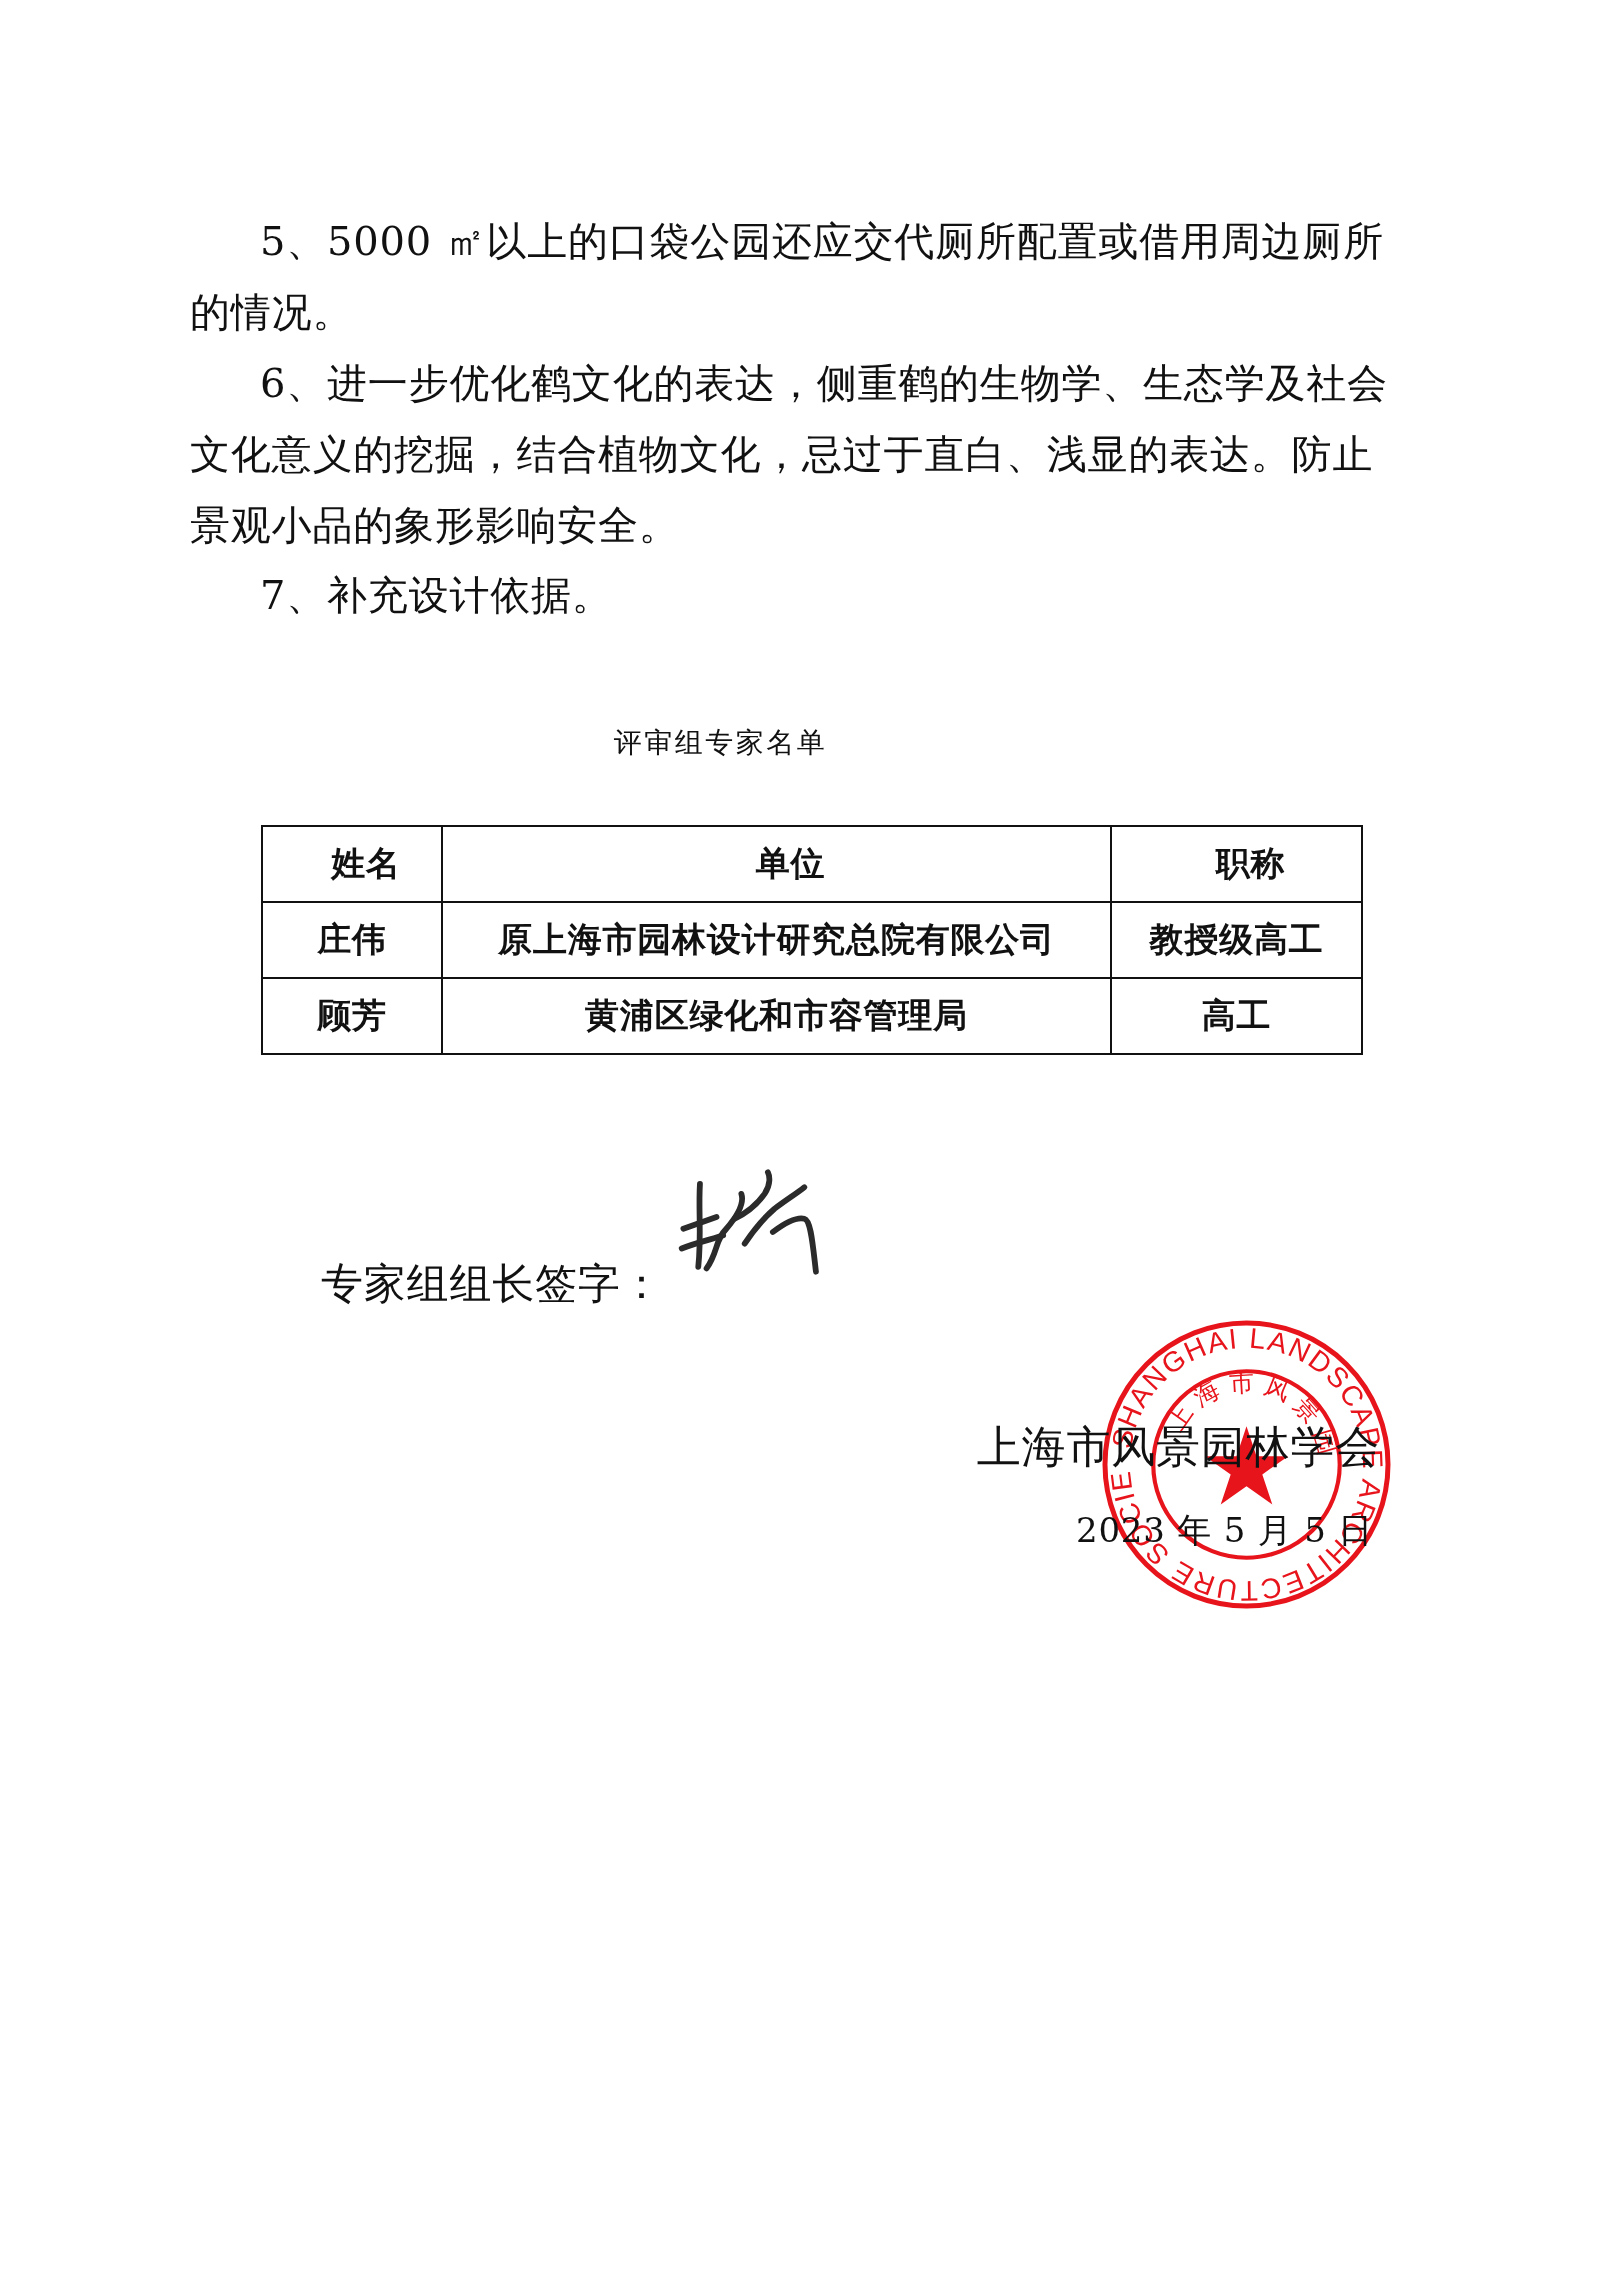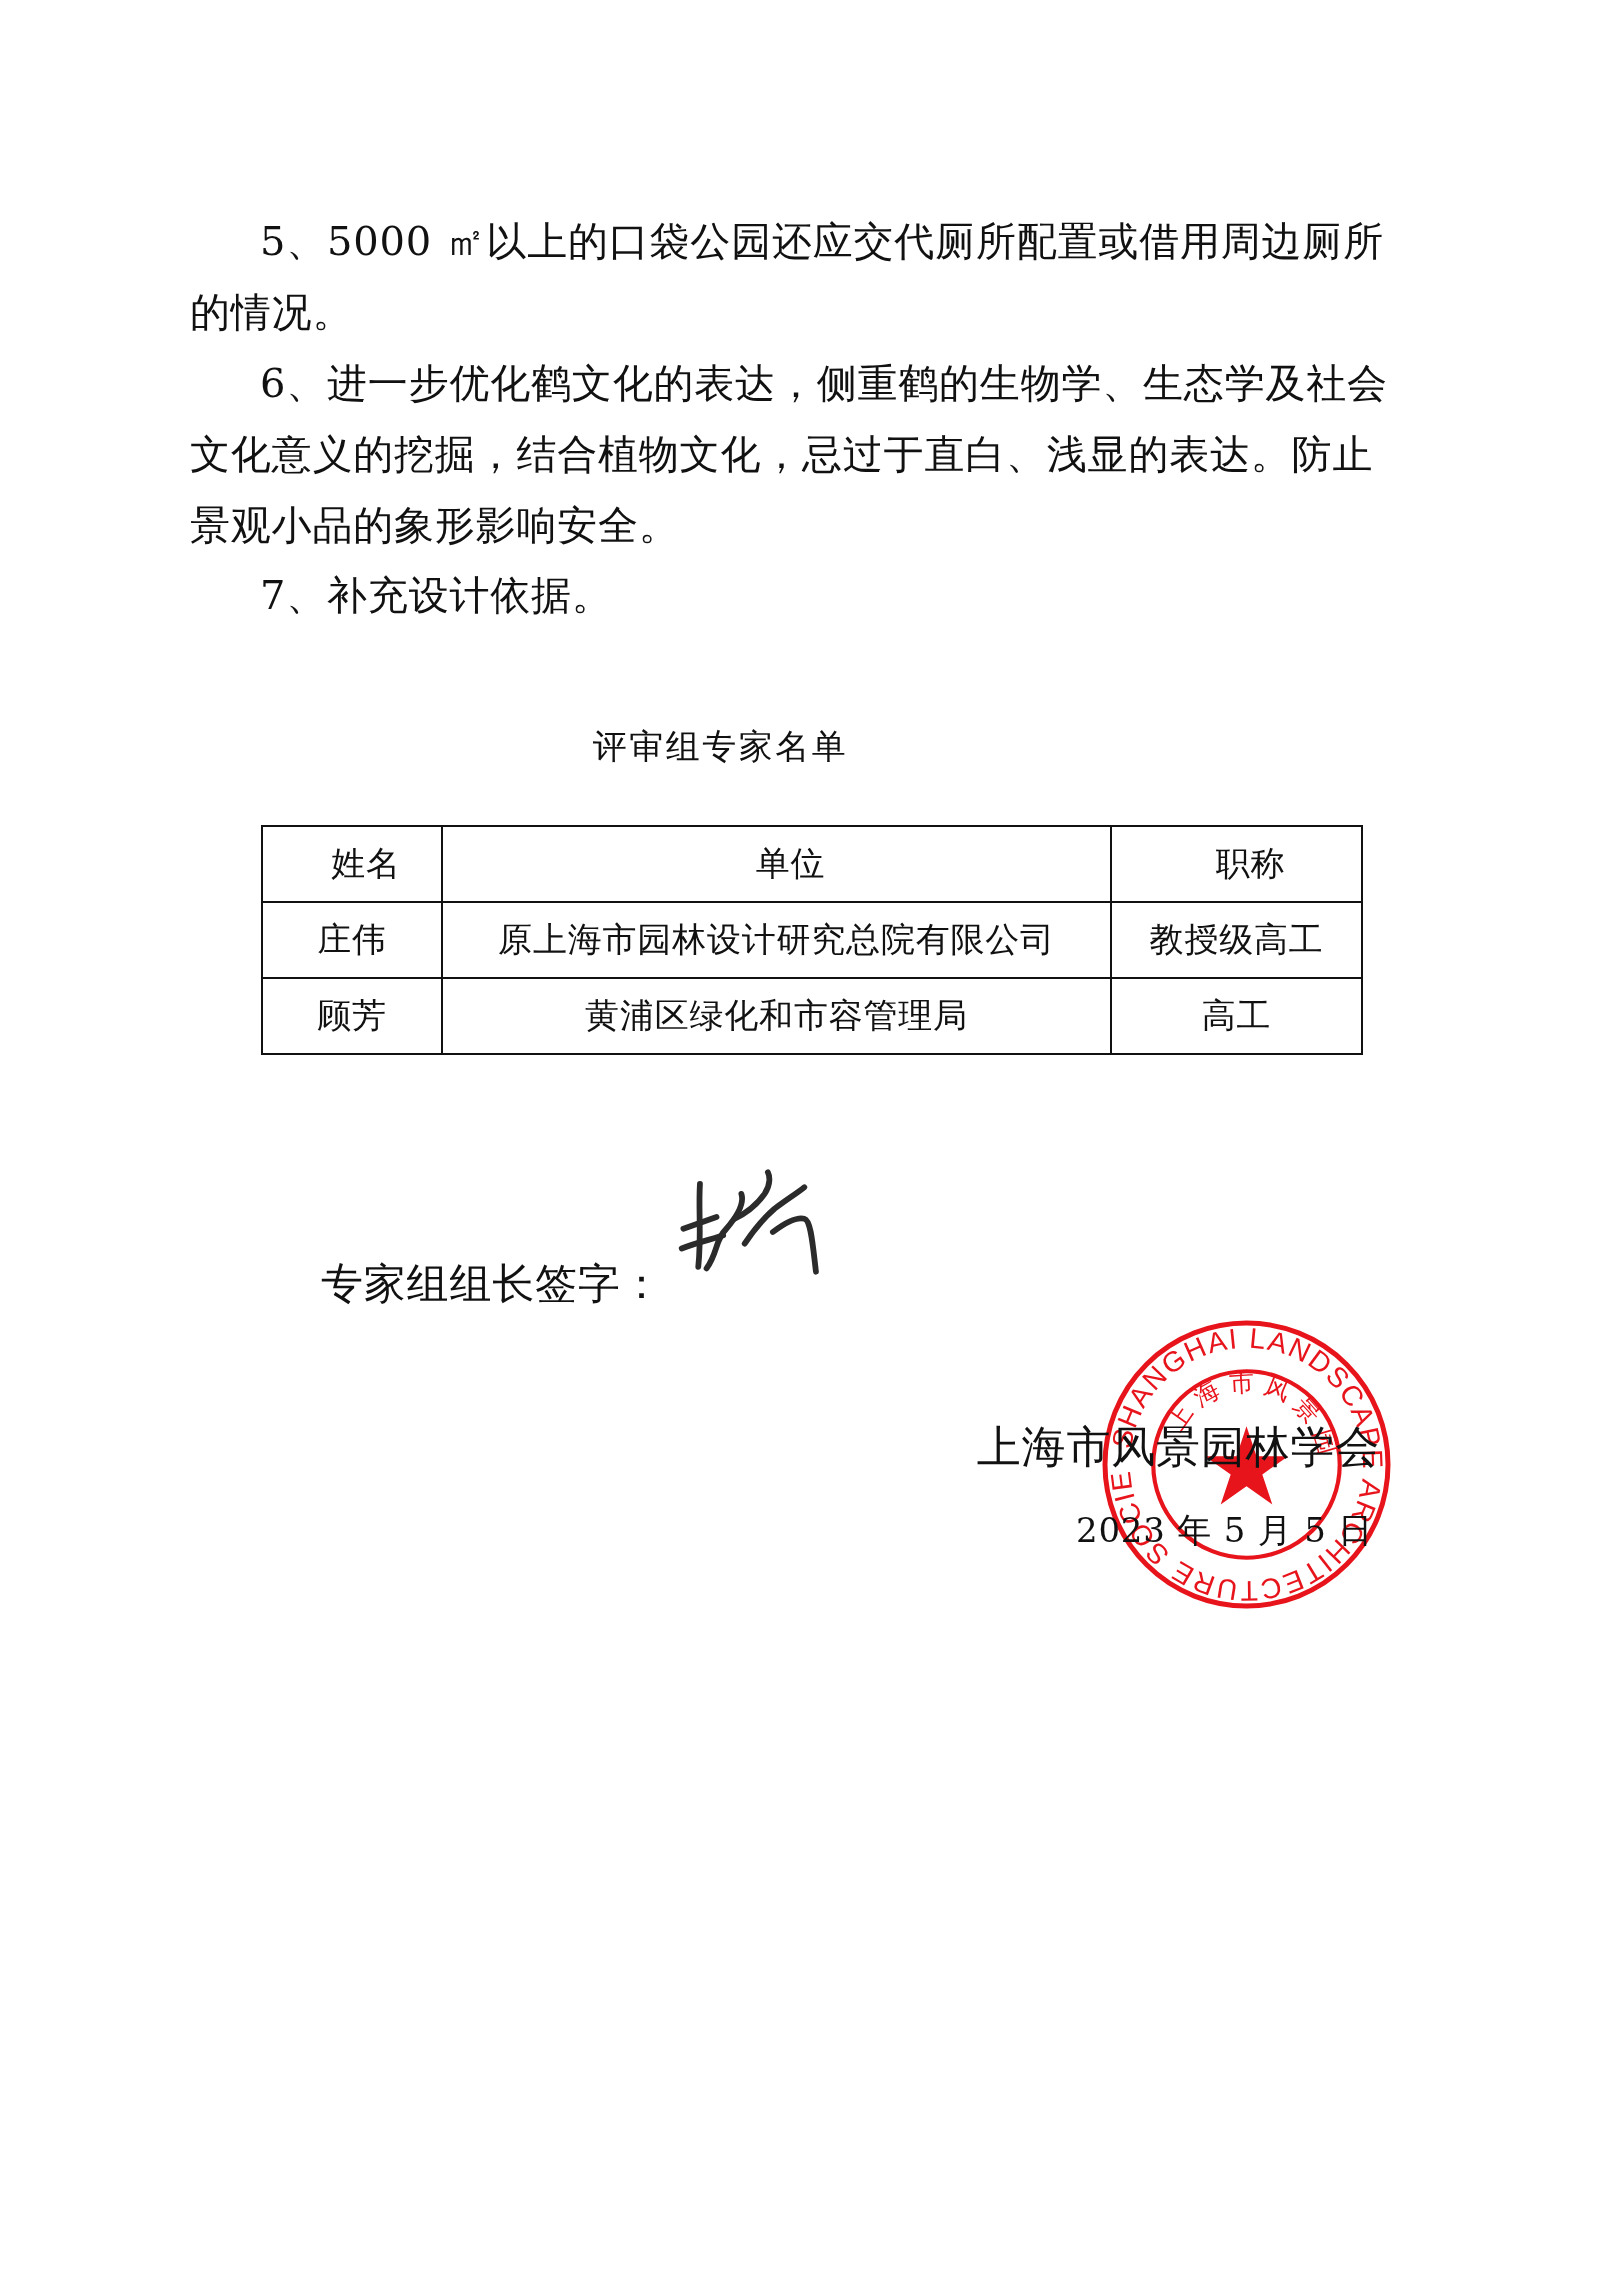--- a/index.html
+++ b/index.html
@@ -13,31 +13,31 @@
     font-size: 40px; line-height: 71px; letter-spacing: 0.8px;
     margin: 0;
   }
   .para .indent { display: inline-block; width: 70px; }
   #p5 { top: 206px; }
   #p6 { top: 348px; }
   #p7 { top: 560px; }
 
   .section-title {
     position: absolute; top: 724px; left: 0; width: 1441px; text-align: center;
-    font-size: 34px; letter-spacing: 2.5px; margin: 0; font-weight: normal;
+    font-size: 28px; letter-spacing: 2.5px; margin: 0; font-weight: normal;
   }
 
   table.experts {
     position: absolute; left: 261px; top: 825px;
     width: 1102px; border-collapse: collapse;
     font-size: 34px;
   }
   table.experts th, table.experts td {
     border: 2.5px solid #111111; height: 74px; text-align: center;
-    font-weight: normal; padding: 0; letter-spacing: 0.8px;
+    font-weight: bold; padding: 0; letter-spacing: 0.8px;
   }
   table.experts col.c1 { width: 180px; }
   table.experts col.c2 { width: 670px; }
   table.experts col.c3 { width: 251px; }
   .spaced { letter-spacing: 28px; padding-left: 28px !important; }
 
   .sign-label {
     position: absolute; left: 321px; top: 1256px;
     font-size: 42px; letter-spacing: 0.8px; margin: 0;
   }

